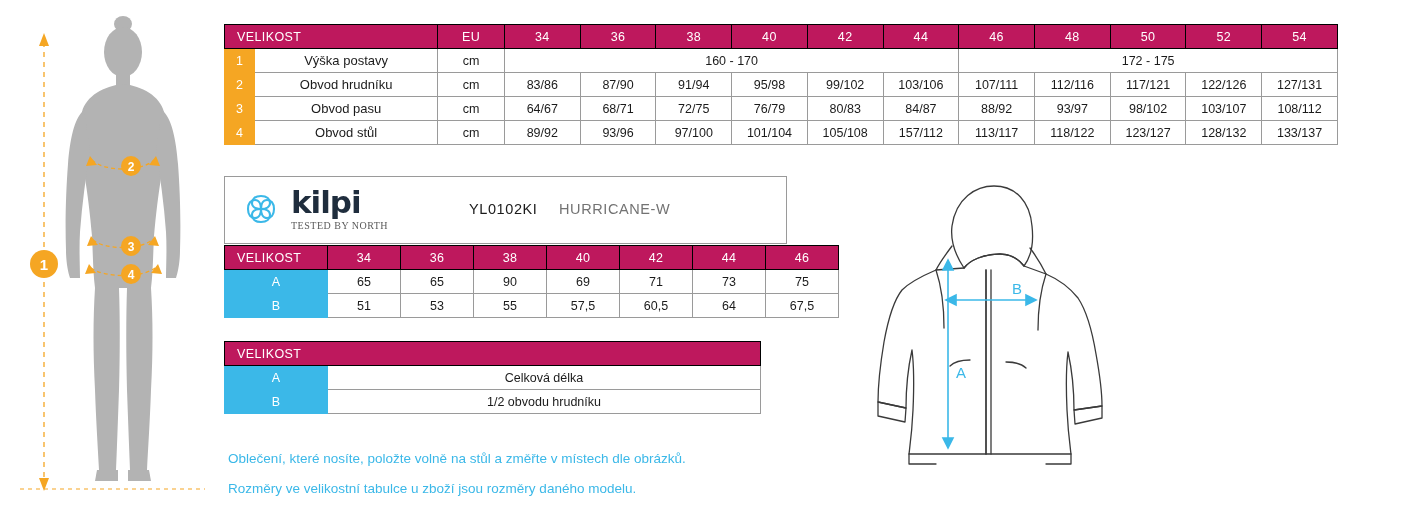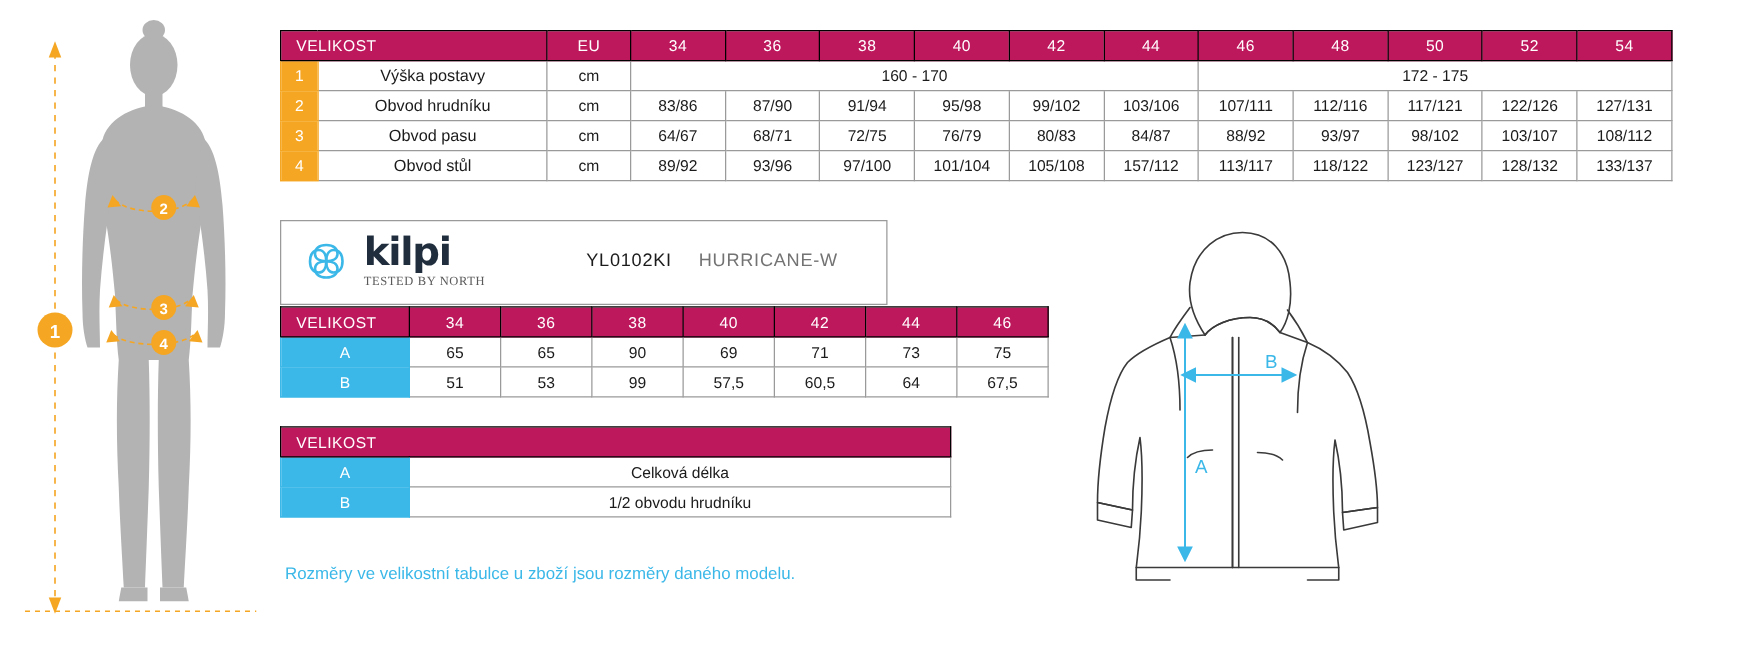--- a/index.html
+++ b/index.html
@@ -78,21 +78,21 @@
   #body-table-wrap {
     position: absolute;
     left: 224px; top: 24px;
   }
   #body-table { width: 1114px; }
 
   
   #brand-box {
     position: absolute;
     left: 224px; top: 176px;
-    width: 486px; height: 68px;
+    width: 563px; height: 68px;
     border: 1px solid #9a9a9a;
     background: #fff;
   }
   #logo-wrap {
     position: absolute;
     left: 14px; top: 10px;
     display: flex;
     align-items: center;
     gap: 8px;
   }
@@ -377,21 +377,21 @@
           <td>90</td>
           <td>69</td>
           <td>71</td>
           <td>73</td>
           <td>75</td>
         </tr>
         <tr>
           <td class="cell-blue">B</td>
           <td>51</td>
           <td>53</td>
-          <td>99</td>
+          <td>55</td>
           <td>57,5</td>
           <td>60,5</td>
           <td>64</td>
           <td>67,5</td>
         </tr>
       </tbody>
     </table>
   </div>
 
   <div id="legend-table-wrap">
@@ -412,20 +412,21 @@
         </tr>
         <tr>
           <td class="cell-blue">B</td>
           <td class="left-pad">1/2 obvodu hrudníku</td>
         </tr>
       </tbody>
     </table>
   </div>
 
   <div id="notes">
+    <div>Oblečení, které nosíte, položte volně na stůl a změřte v místech dle obrázků.</div>
     <div>Rozměry ve velikostní tabulce u zboží jsou rozměry daného modelu.</div>
   </div>
 
   <div id="jacket-panel">
     <svg width="300" height="300" viewBox="0 0 300 300">
       <g fill="none" stroke="#3a3a3a" stroke-width="1.3" stroke-linejoin="round" stroke-linecap="round">
 
         <path d="M112,56 C116,28 136,16 154,16 C176,16 190,32 192,56 C194,74 190,88 184,96
                  C178,88 170,84 160,84 C144,84 130,90 124,98 C116,86 110,72 112,56 Z"></path>
         <path d="M124,98 C130,90 144,84 160,84 C170,84 178,88 184,96"></path>

